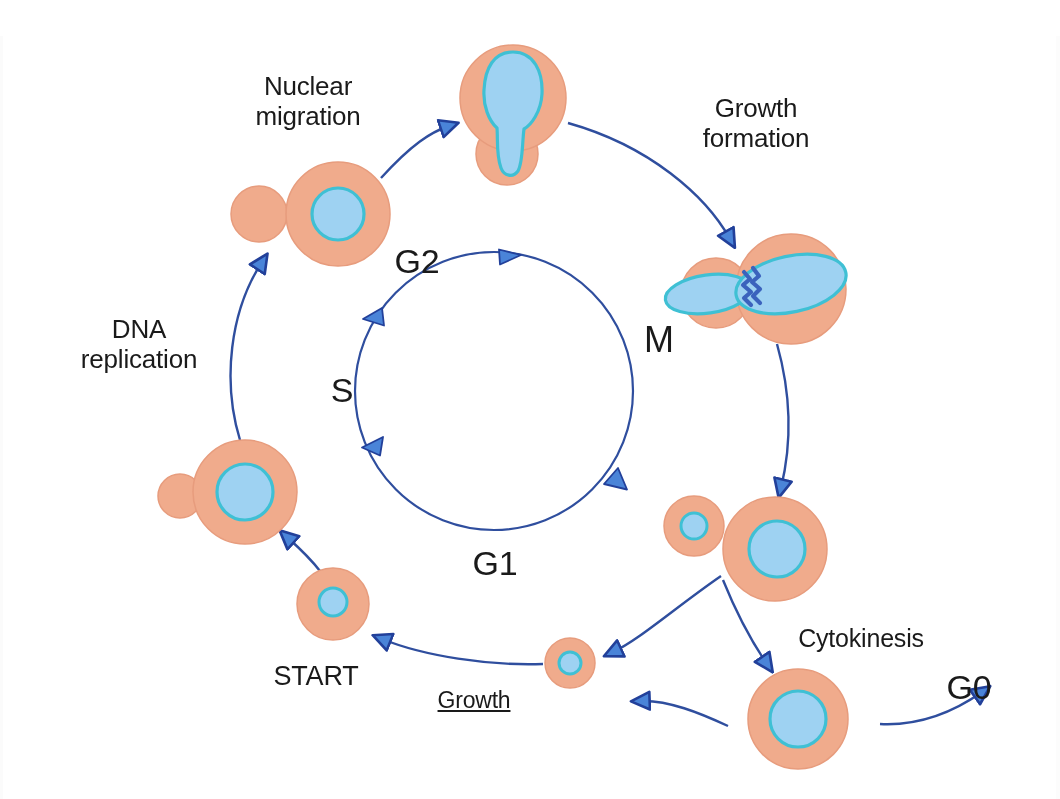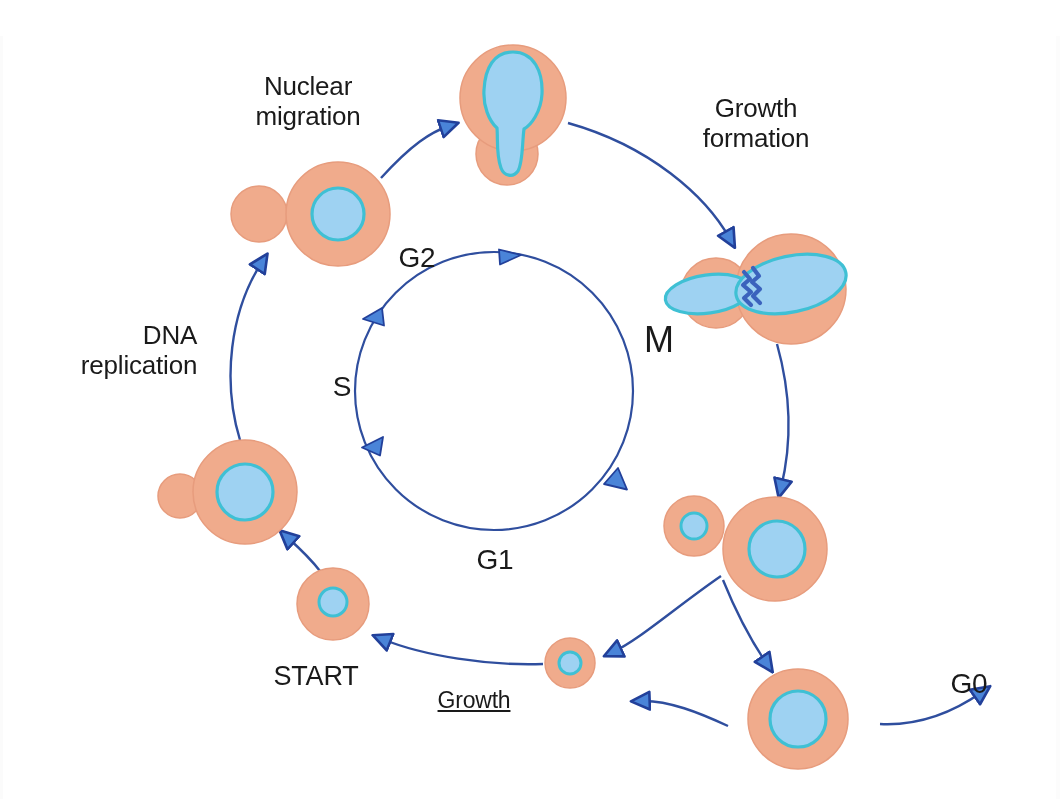--- a/index.html
+++ b/index.html
@@ -31,21 +31,21 @@
     font-family: "Liberation Sans", sans-serif;
     white-space: pre;
     line-height: 1.16;
     letter-spacing: -0.2px;
   }
   .lbl-proc {
     font-size: 26px;
     text-align: center;
   }
   .lbl-phase {
-    font-size: 28px;
+    font-size: 34px;
     text-align: center;
   }
   .lbl-start {
     font-size: 27px;
     text-align: left;
   }
   .lbl-growth {
     font-size: 23px;
     text-align: center;
     text-decoration: underline;
@@ -205,25 +205,26 @@
       <circle cx="570" cy="627" r="11" fill="#9ed2f2" stroke="#3fc0d4" stroke-width="3"></circle>
     </g>
   </svg>
 
   <div class="label lbl-proc" style="left:308px; top:35px; transform:translateX(-50%);">Nuclear
 migration</div>
 
   <div class="label lbl-proc" style="left:756px; top:57px; transform:translateX(-50%);">Growth
 formation</div>
 
-  <div class="label lbl-proc" style="left:139px; top:284px; transform:translateX(-50%);text-align:right;">DNA
+  <div class="label lbl-proc" style="left:139px; top:278px; transform:translateX(-50%);">DNA
 replication</div>
 
 
 
+  <div class="label lbl-proc" style="left:861px; top:588px; transform:translateX(-50%); font-size:25px;">Cytokinesis</div>
 
   <div class="label lbl-start" style="left:316px; top:625px; transform:translateX(-50%);">START</div>
 
   <div class="label lbl-growth" style="left:474px; top:651px; transform:translateX(-50%);">Growth</div>
 
   <div class="label lbl-phase" style="left:417px; top:206px; transform:translateX(-50%);">G2</div>
 
   <div class="label lbl-phase" style="left:342px; top:335px; transform:translateX(-50%);">S</div>
 
   <div class="label lbl-phase" style="left:659px; top:283px; transform:translateX(-50%); font-size:36px;">M</div>

